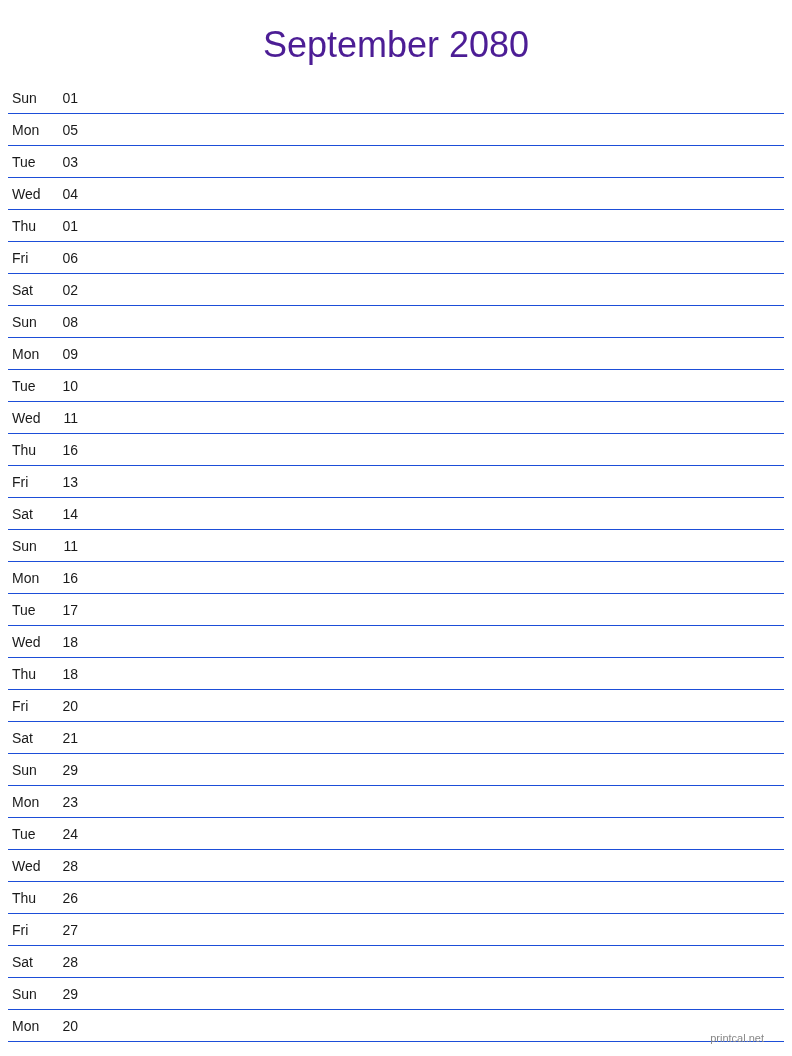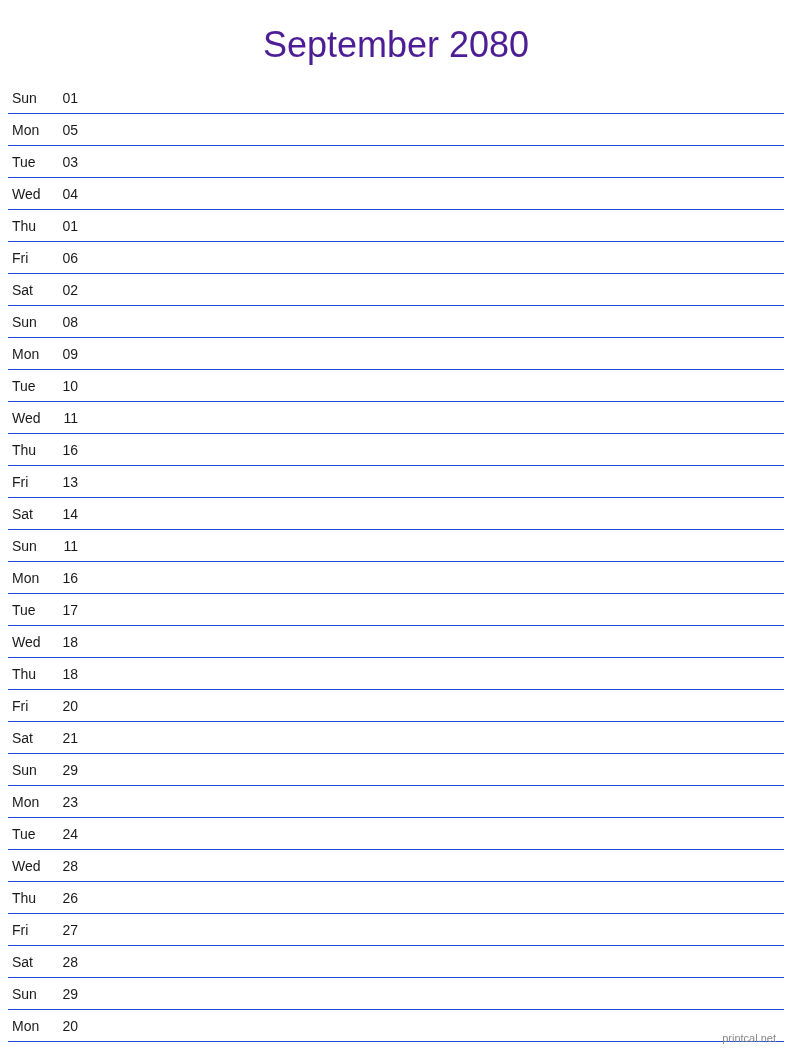--- a/index.html
+++ b/index.html
@@ -55,21 +55,21 @@
     }
 
     .day-line {
       flex: 1;
       height: 1px;
     }
 
     .footer {
       position: absolute;
       bottom: 12px;
-      right: 16px;
+      right: 28px;
       font-size: 11px;
       color: #888;
     }
   </style>
 </head>
 <body>
 
 <h1 class="page-title">September 2080</h1>
 
 <div class="calendar-container">

